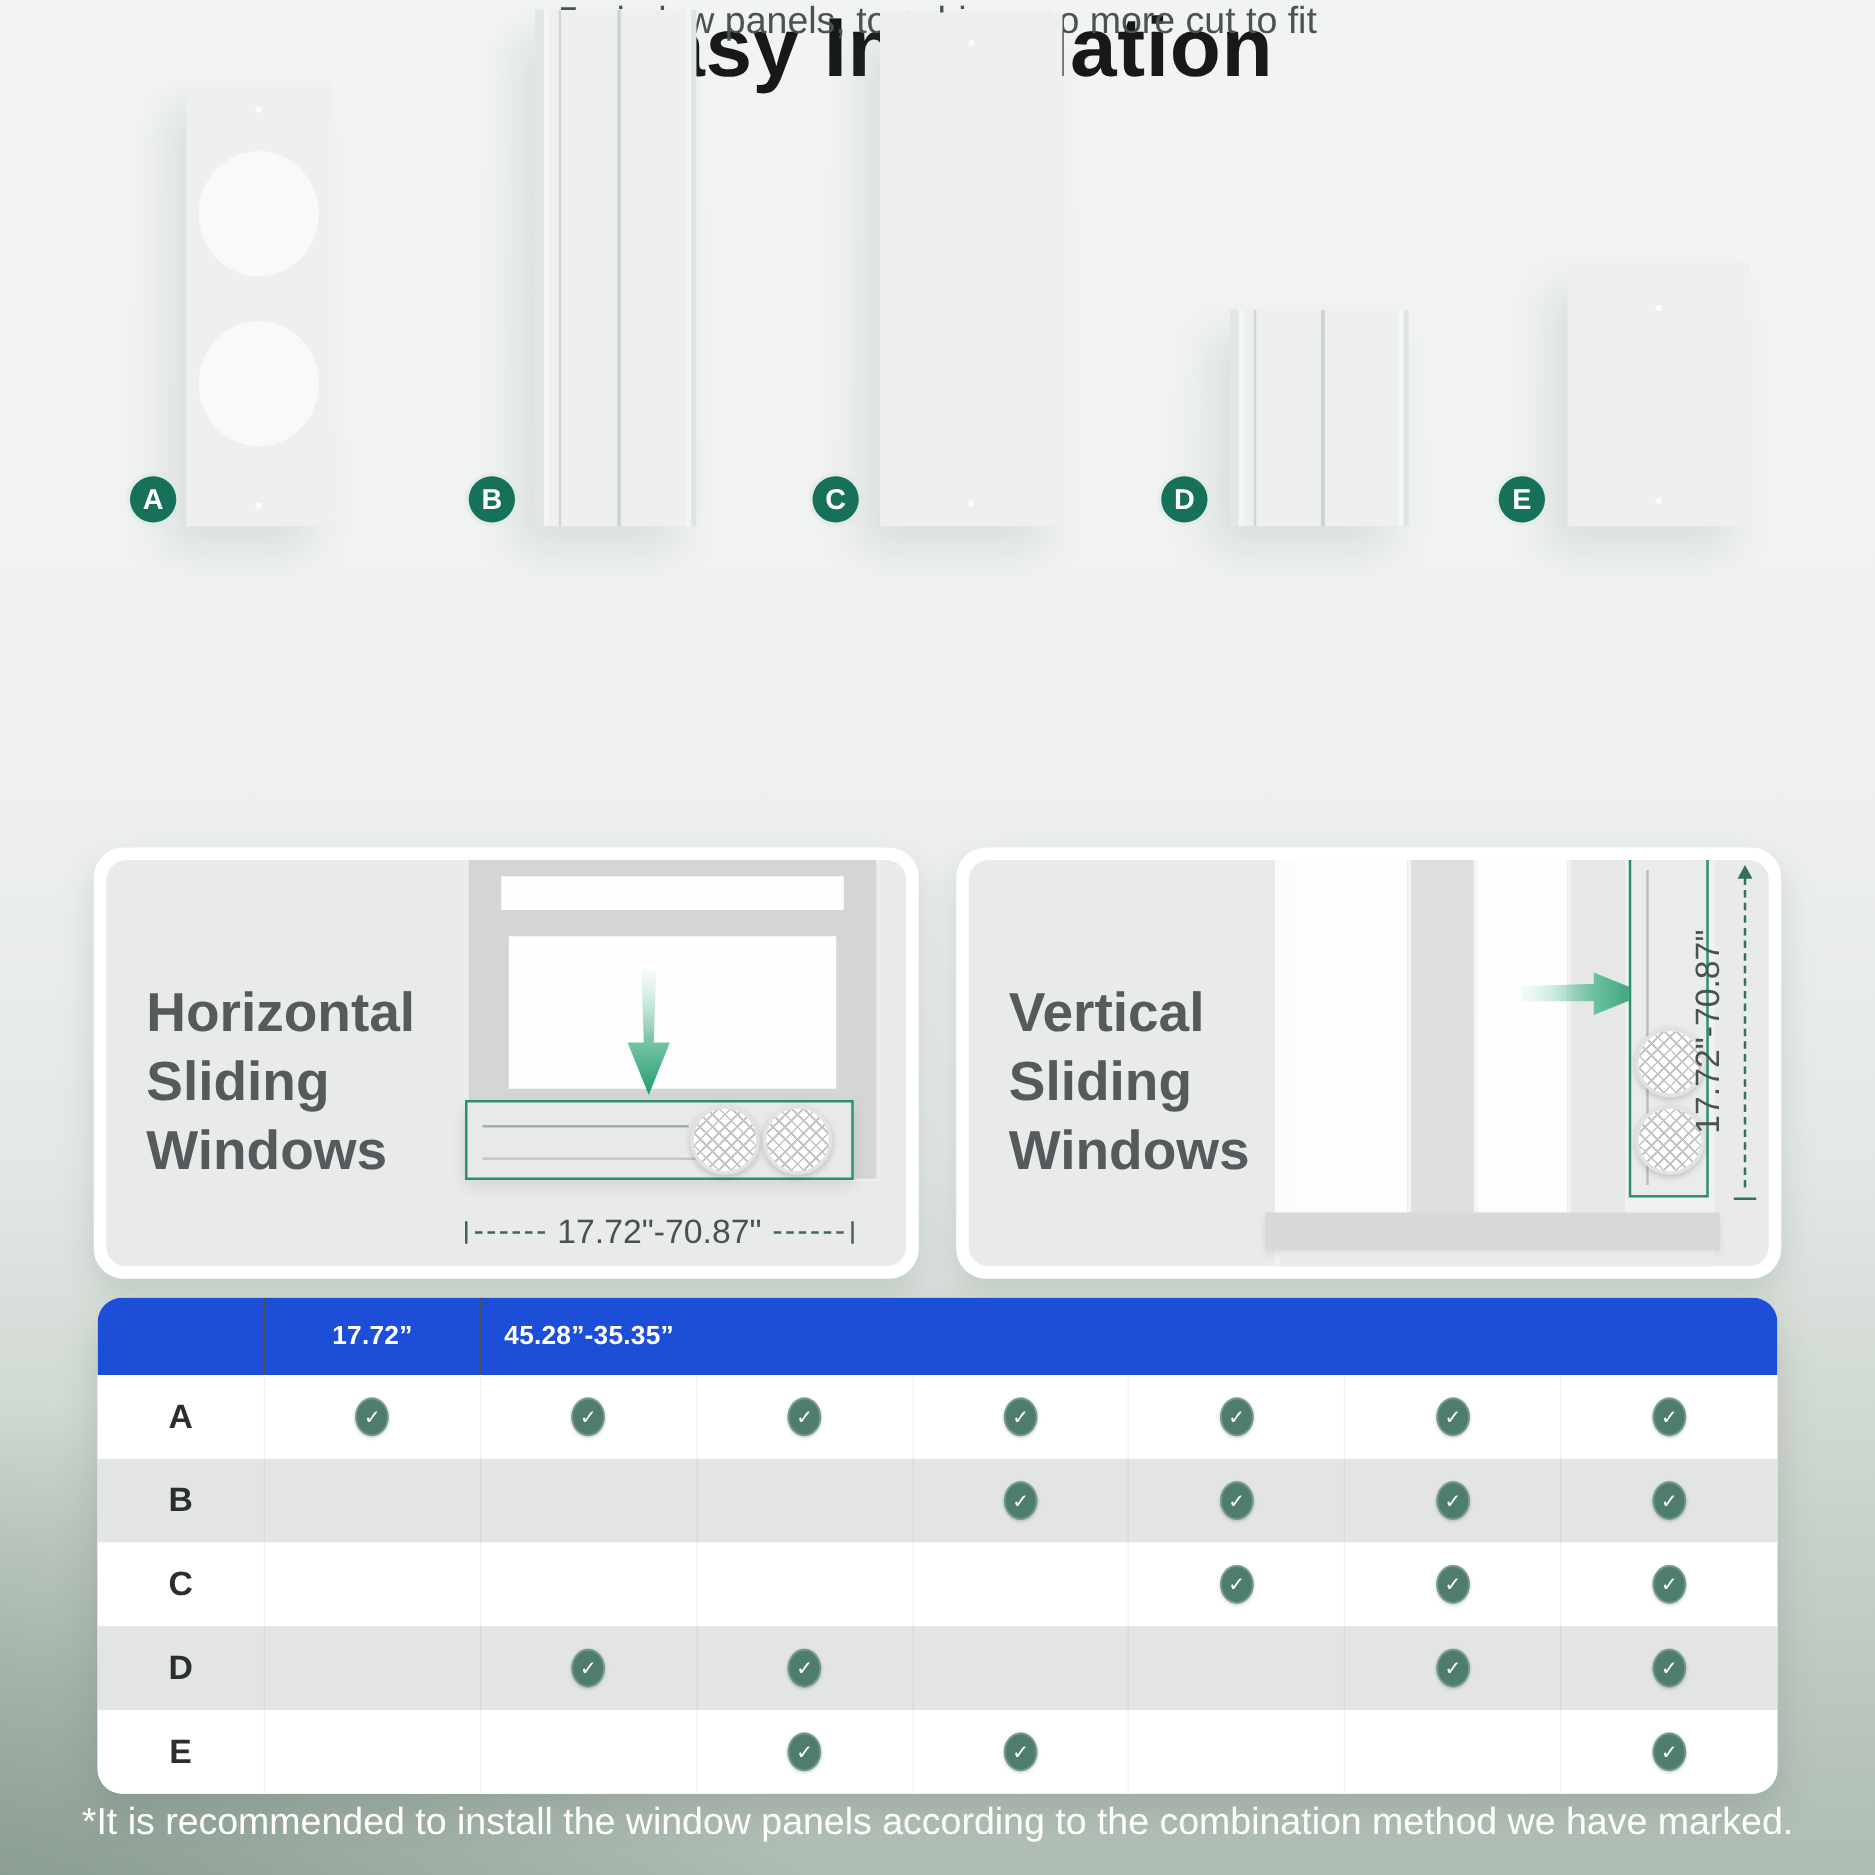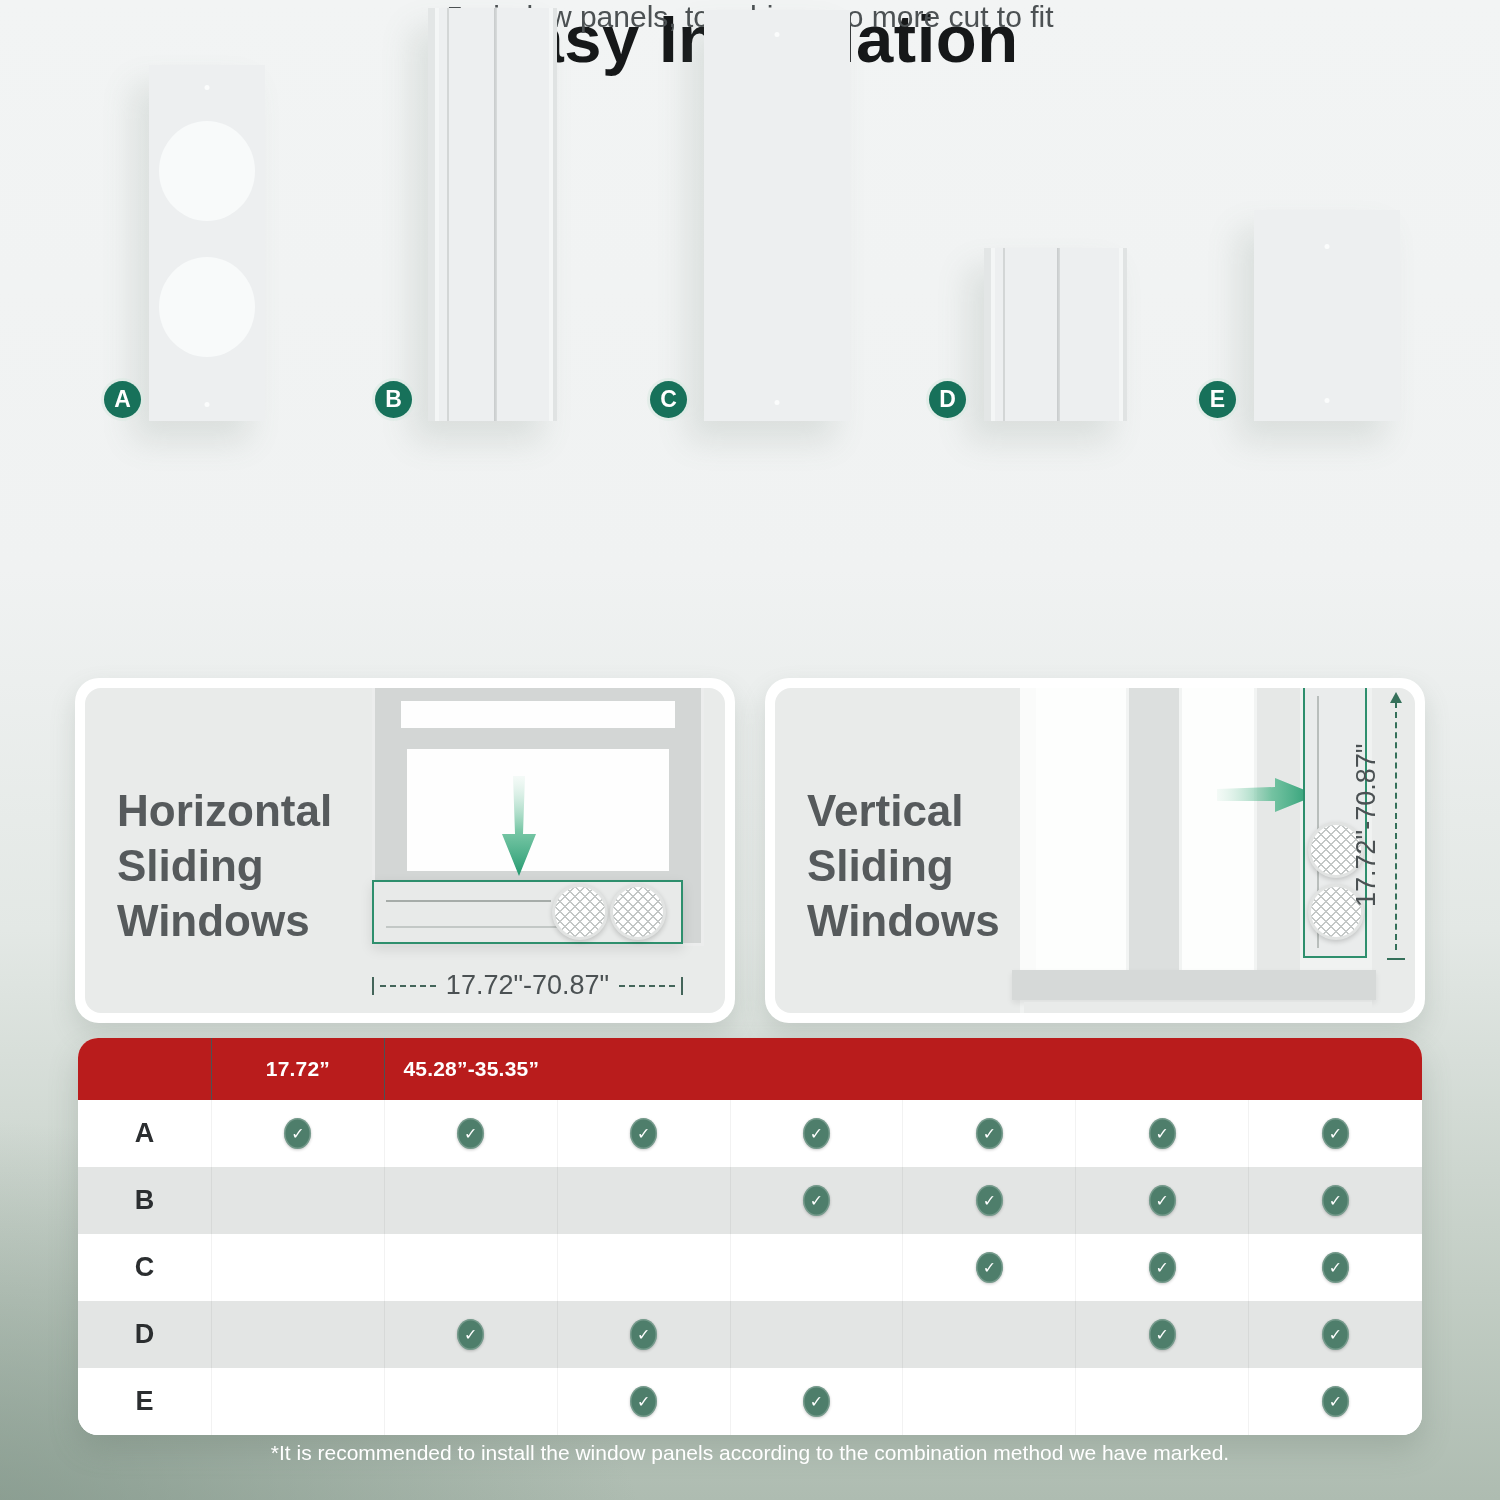--- a/index.html
+++ b/index.html
@@ -63,34 +63,34 @@
   .measure-v{position:absolute;left:620px;top:4px;height:268px;width:2px;}
   .measure-v .vline{position:absolute;left:0;top:10px;bottom:10px;border-left:2px dashed #35705a;}
   .measure-v .vArrow{position:absolute;left:-5px;top:0;width:0;height:0;
     border-left:6px solid transparent;border-right:6px solid transparent;border-bottom:11px solid #35705a;}
   .measure-v .vTick{position:absolute;left:-8px;bottom:0;width:18px;height:2px;background:#35705a;}
   .mval-v{position:absolute;left:576px;top:12px;height:250px;display:flex;align-items:center;justify-content:center;
     writing-mode:vertical-rl;transform:rotate(180deg);font-size:27px;color:#4b5153;white-space:nowrap;}
   
   .table-card{position:absolute;left:78px;top:1038px;width:1344px;height:397px;background:#fff;
     border-radius:20px;box-shadow:0 14px 30px rgba(92,108,98,.24);overflow:hidden;}
-  .thead{display:grid;grid-template-columns:134px repeat(7,1fr);height:62px;background:#b91c1c;}
+  .thead{display:grid;grid-template-columns:134px repeat(7,1fr);height:62px;background:#1d4ed8;}
   .th{display:flex;align-items:center;justify-content:center;color:#fff;font-weight:700;
     font-size:21px;border-right:1px solid #4c5153;letter-spacing:.2px;}
   .th:last-child{border-right:none;}
   .trow{display:grid;grid-template-columns:134px repeat(7,1fr);height:67px;background:#fff;}
   .trow.alt{background:#e3e5e4;}
   .td{display:flex;align-items:center;justify-content:center;border-right:1px solid rgba(0,0,0,.05);}
   .td:last-child{border-right:none;}
   .rowlab{font-weight:700;font-size:27px;color:#2b2e30;}
   .chk{width:27px;height:31px;border-radius:50%;background:#4e7e6b;color:#fff;
     display:flex;align-items:center;justify-content:center;font-size:16px;
     box-shadow:inset 0 0 0 1.5px rgba(255,255,255,.22),0 1px 3px rgba(0,0,0,.22);}
   
-  .footnote{position:absolute;left:0;right:0;top:1441px;text-align:center;color:#fff;font-size:21px;}
+  .footnote{position:absolute;left:0;right:0;top:1441px;text-align:center;color:#fff;font-size:30px;}
 </style>
 </head>
 <body>
 
 <div id="stage">
 
   <div class="title">Easy Installation</div>
   <div class="subtitle">5 window panels, to achieve no more cut to fit</div>
 
   <div class="top-section">

